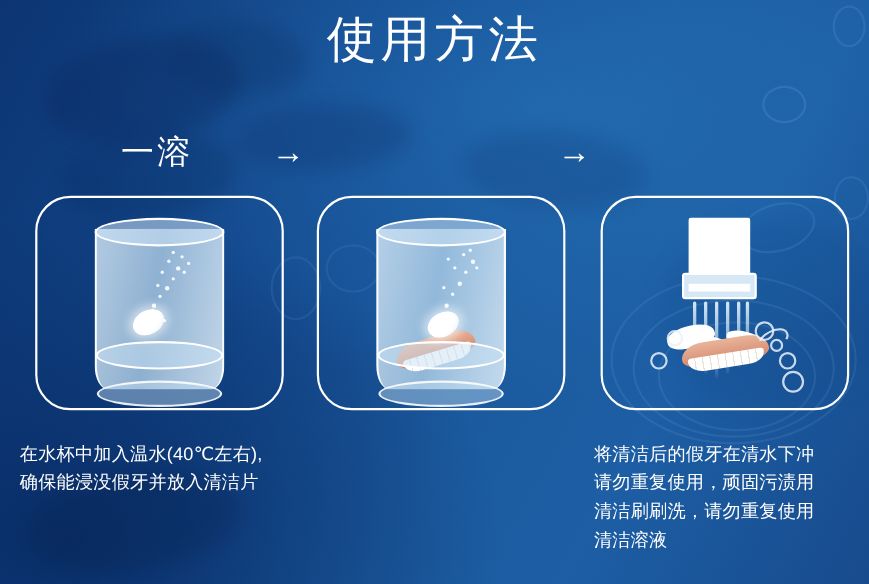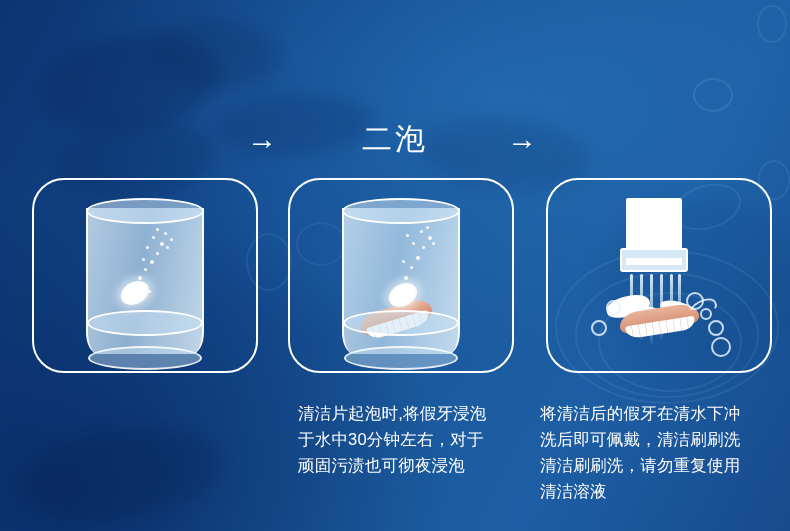--- a/index.html
+++ b/index.html
@@ -289,25 +289,26 @@
   <div class="ring ring-2"></div>
   <div class="ring ring-3"></div>
   <div class="ring ring-4"></div>
   <div class="ring ring-5"></div>
   <div class="ring ring-6"></div>
   <div class="ripple ripple-1"></div>
   <div class="ripple ripple-2"></div>
   <div class="ripple ripple-3"></div>
 
   <div class="header">
+    <div class="title">使用方法</div>
   </div>
 
   <div class="steps-row">
+    <div class="step-label s1">一溶</div>
     <div class="arrow a1">→</div>
-    <div class="step-label s2">二泡</div>
     <div class="arrow a2">→</div>
   </div>
 
   <div class="panel p1">
     <div class="panel-art">
       <div class="cup">
         <div class="cup-body"></div>
         <div class="cup-base"></div>
         <div class="water-line"></div>
         <div class="cup-rim"></div>
@@ -384,21 +385,20 @@
       <div class="bubble" style="left:58px; top:120px; width:11px; height:11px;"></div>
       <div class="bubble" style="left:43px; top:140px; width:12px; height:12px;"></div>
       <div class="bubble" style="left:138px; top:112px; width:14px; height:14px;"></div>
       <div class="bubble" style="left:160px; top:140px; width:12px; height:12px;"></div>
       <div class="bubble" style="left:163px; top:157px; width:16px; height:16px;"></div>
       <div class="bubble" style="left:152px; top:128px; width:8px;  height:8px;"></div>
       <div class="squiggle" style="left:140px; top:120px; width:26px; height:14px; transform: rotate(-28deg);"></div>
     </div>
   </div>
 
-  <div class="caption c2">清洁片起泡时,将假牙浸泡
-于水中30分钟左右，对于
-顽固污渍也可彻夜浸泡</div>
+  <div class="caption c1">在水杯中加入温水(40℃左右),
+确保能浸没假牙并放入清洁片</div>
   <div class="caption c3">将清洁后的假牙在清水下冲
-洗后即可佩戴，清洁刷刷洗
+请勿重复使用，顽固污渍用
 清洁刷刷洗，请勿重复使用
 清洁溶液</div>
 
 </div>
 
 </body></html>

